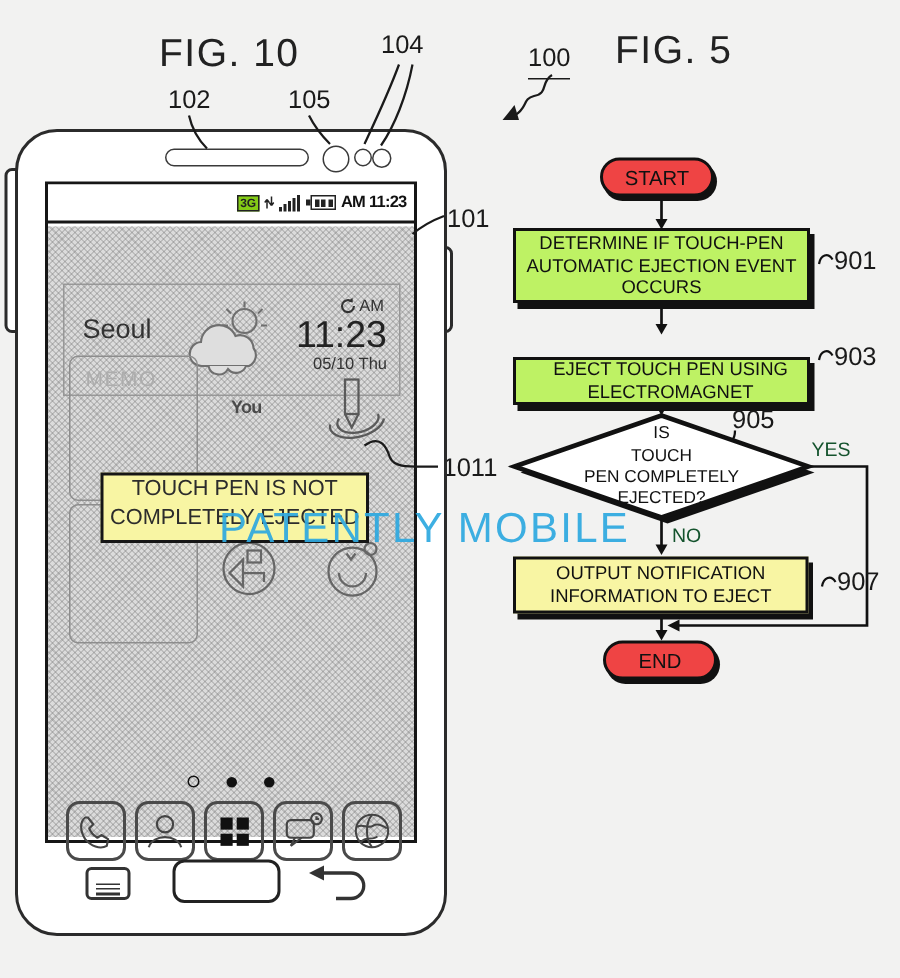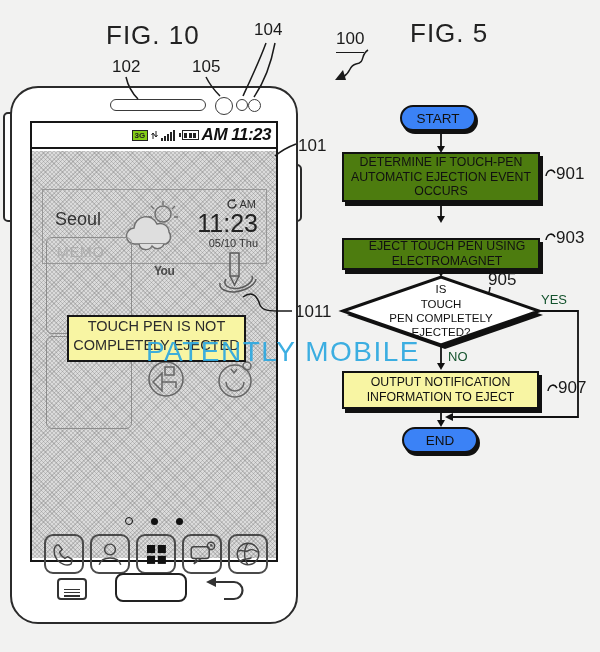--- a/index.html
+++ b/index.html
@@ -18,62 +18,62 @@
              display:flex;align-items:center;justify-content:flex-end;gap:3px;padding-right:5px;box-sizing:border-box;}
   .wallpaper{left:0;top:28px;width:100%;height:407px;background-color:#dbdbdb;
       background-image:repeating-linear-gradient(45deg,rgba(110,110,110,.28) 0 1px,transparent 1px 3px),
                        repeating-linear-gradient(135deg,rgba(110,110,110,.28) 0 1px,transparent 1px 3px);}
   .badge3g{font-size:8px;font-weight:bold;border:1.4px solid #222;padding:0 1.5px;line-height:9px;color:#222;background:#84cc16;}
   .sig{display:flex;align-items:flex-end;gap:1px;height:12px;}
   .sig i{display:block;width:2px;background:#222;}
   .batt{position:relative;width:17px;height:10px;border:1.6px solid #222;display:flex;gap:1.5px;align-items:center;justify-content:center;padding:1px;box-sizing:border-box;}
   .batt i{display:block;width:3px;height:5px;background:#222;}
   .batt:before{content:"";position:absolute;left:-4px;top:2px;width:2.5px;height:4px;background:#222;}
-  .sbtime{font-size:17px;font-weight:bold;letter-spacing:-0.5px;color:#111;font-style:italic;}
+  .sbtime{font-size:11px;font-weight:bold;letter-spacing:-0.5px;color:#111;}
   .weather{left:10px;top:38px;width:225px;height:75px;border:1.4px solid #979797;box-sizing:border-box;}
   .wcity{left:12px;top:7px;font-size:18px;color:#333;margin-top:12px;}
   .wtemp{left:8px;top:23px;font-size:31px;font-weight:400;color:#222;}
   .wam{right:10px;top:8px;font-size:11px;color:#333;display:flex;align-items:center;gap:2px;}
   .wtime{right:8px;top:19px;font-size:25px;color:#222;}
   .wdate{right:8px;top:47px;font-size:11px;color:#333;}
   .memo{border:1.4px solid #8d8d8d;border-radius:6px;box-sizing:border-box;}
   .memolabel{font-size:14px;color:#adadad;letter-spacing:1px;}
   .youtxt{font-size:12px;font-weight:bold;color:#4a4a4a;letter-spacing:-0.5px;}
   .callout{left:35px;top:164px;width:179px;height:47px;background:#F8F5A3;border:2.5px solid #161616;
            display:flex;flex-direction:column;align-items:center;justify-content:flex-start;z-index:4;box-sizing:border-box;}
   .callout div{font-size:14.5px;color:#2c2c2c;line-height:1.3;white-space:nowrap;}
   .dockicon{width:40px;height:40px;border:2px solid #4a4a4a;border-radius:9px;box-sizing:border-box;}
   .pagedots{left:0;top:366px;width:100%;display:flex;justify-content:center;gap:18px;align-items:center;}
   .pdot{width:7px;height:7px;border-radius:50%;background:#111;}
   .pdot.hollow{background:transparent;border:1.6px solid #111;width:8px;height:8px;box-sizing:border-box;}
   .navmenu{left:45px;top:490px;width:30px;height:22px;border:2px solid #333;border-radius:4px;padding:7px 3px 2px;box-sizing:border-box;}
   .navmenu i{display:block;height:1.6px;background:#333;margin:1.6px 2px;}
   .home{left:103px;top:485px;width:72px;height:29px;border:2.4px solid #222;border-radius:8px;box-sizing:border-box;}
   
-  .flowbox{background:#4d7c0f;border:2px solid #111;box-shadow:3px 4px 0 #111;z-index:5;
+  .flowbox{background:#bef264;border:2px solid #111;box-shadow:3px 4px 0 #111;z-index:5;
            display:flex;flex-direction:column;align-items:center;justify-content:center;box-sizing:border-box;}
   .flowbox div{font-size:12.3px;line-height:1.2;color:#111;white-space:nowrap;}
-  .terminal{background:#3b82f6;border:2.4px solid #111;border-radius:14px;box-shadow:2px 3px 0 #111;z-index:5;
+  .terminal{background:#ef4444;border:2.4px solid #111;border-radius:14px;box-shadow:2px 3px 0 #111;z-index:5;
             display:flex;align-items:center;justify-content:center;font-size:13.5px;color:#111;box-sizing:border-box;}
   .yellow{background:#F8F5A3;}
   .dmtext{z-index:6;display:flex;flex-direction:column;align-items:center;justify-content:center;}
   .dmtext div{font-size:11.5px;line-height:1.25;color:#111;white-space:nowrap;}
   .branch{font-size:13px;color:#14532d;z-index:6;}
   .watermark{left:146px;top:336px;font-size:28px;letter-spacing:1.5px;color:#2FA9E0;z-index:3;opacity:.93;white-space:nowrap;}
   svg{display:block;}
   .overlay{left:0;top:0;z-index:4;pointer-events:none;}
 </style>
 </head>
 <body>
 
 <div class="abs figtitle" style="left:106px;top:20px;">FIG. 10</div>
 <div class="abs ref" style="left:112px;top:57px;">102</div>
 <div class="abs ref" style="left:192px;top:57px;">105</div>
 <div class="abs ref" style="left:254px;top:20px;">104</div>
-<div class="abs ref" style="left:336px;top:29px;border-bottom:1.5px solid #1a1a1a;padding-bottom:3px;">100</div>
+<div class="abs ref" style="left:352px;top:29px;border-bottom:1.5px solid #1a1a1a;padding-bottom:3px;">100</div>
 <div class="abs ref" style="left:298px;top:136px;">101</div>
 <div class="abs ref" style="left:295px;top:302px;">1011</div>
 
 <div class="abs sidebtn" style="left:3px;top:112px;width:10px;height:106px;"></div>
 <div class="abs sidebtn" style="left:288px;top:164px;width:10px;height:54px;"></div>
 
 <div class="abs phone">
   <div class="abs speaker"></div>
   <div class="abs cam" style="left:203px;top:9px;width:16px;height:16px;"></div>
   <div class="abs cam" style="left:224px;top:11px;width:10px;height:10px;"></div>

